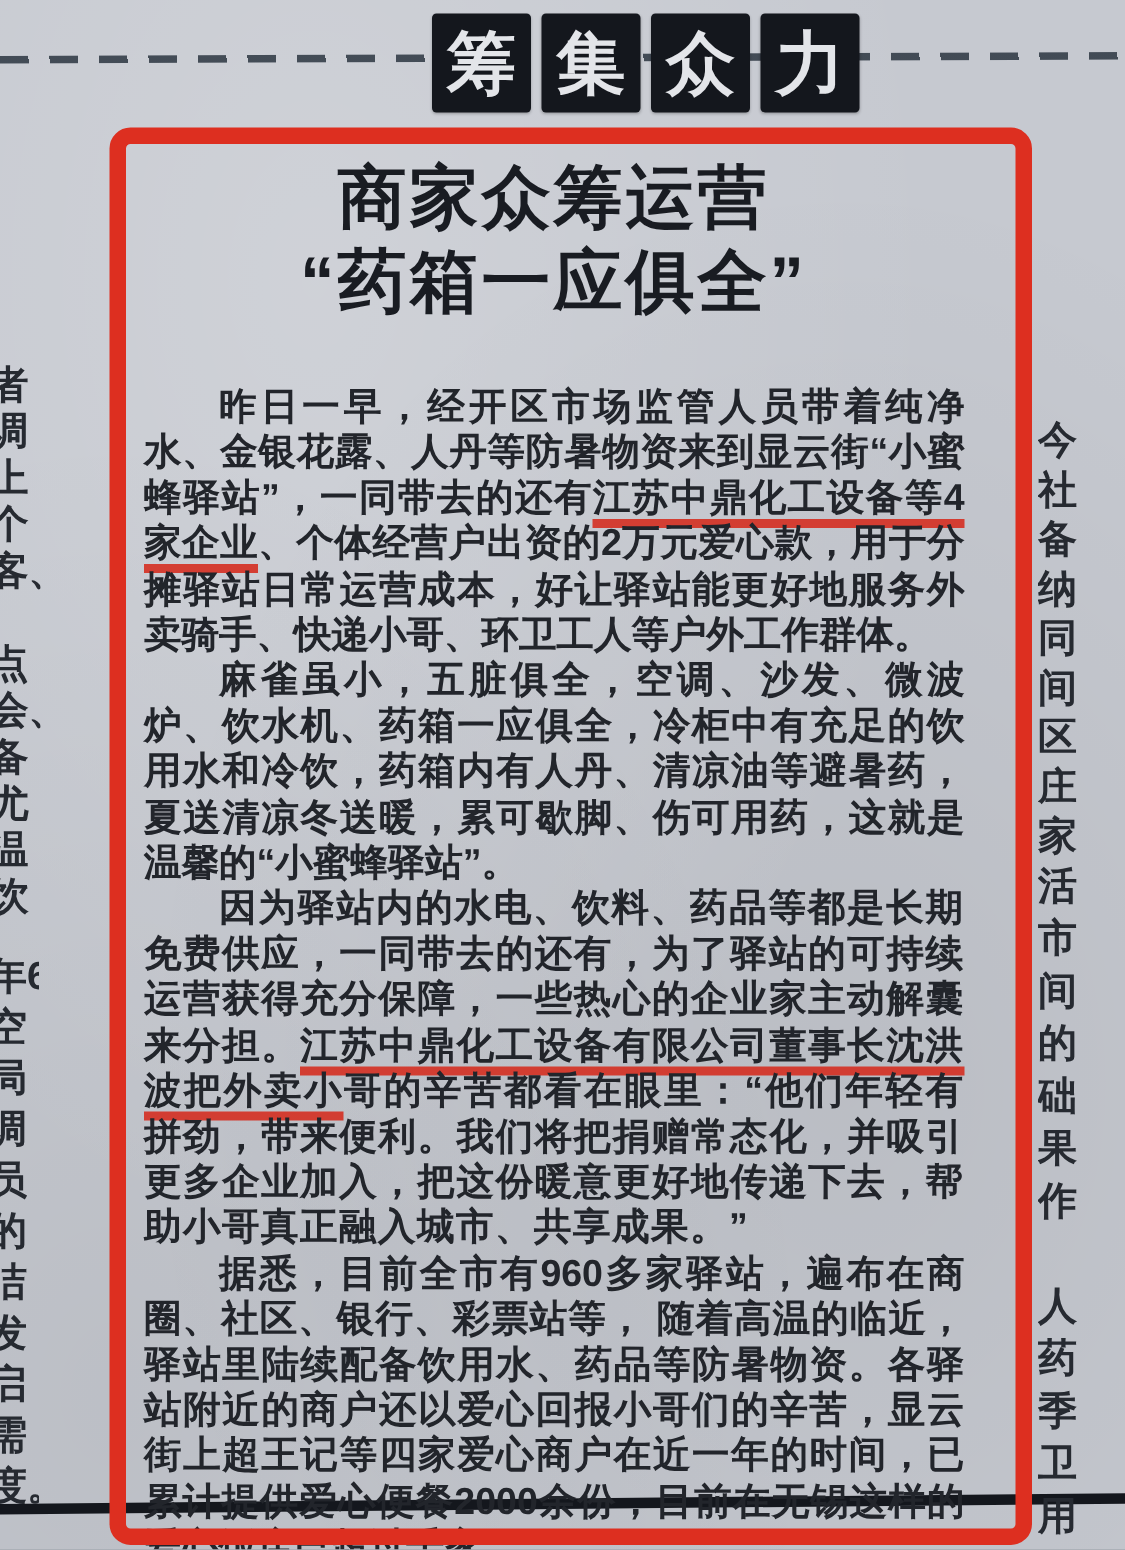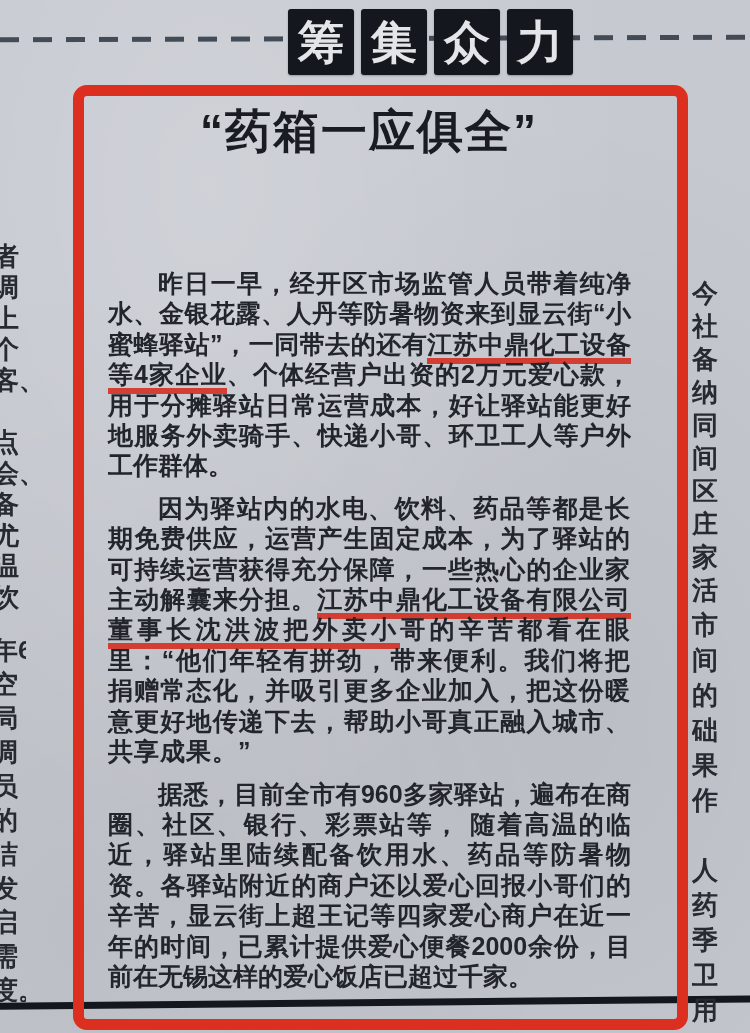--- a/index.html
+++ b/index.html
@@ -42,21 +42,21 @@
     position:absolute;left:95px;top:103px;width:548px;z-index:4;
     text-align:center;color:#191c22;font-weight:700;
     font-size:46px;line-height:56px;letter-spacing:2px;
   }
   
   .article-body{
     position:absolute;left:96px;top:256px;width:547px;z-index:4;
     color:#22252b;font-size:25px;line-height:30.4px;font-weight:600;
     text-align:justify;
   }
-  .article-body p{margin:12px;text-indent:2em;}
+  .article-body p{margin:0;text-indent:2em;}
   .article-body p.spaced{letter-spacing:1px;}
   .u-red{
     border-bottom:6px solid rgba(213,42,28,.88);
     padding-bottom:0px;
   }
   
   .frag-col{position:absolute;z-index:2;color:#262a31;font-weight:600;}
   .frag-col .frag-line{width:34px;overflow:hidden;white-space:nowrap;}
   .left-top{left:-7px;top:241px;font-size:26px;}
   .left-top .frag-line{height:31px;line-height:31px;}
@@ -88,26 +88,28 @@
       <div class="head-box">
         <span>力</span>
       </div>
     </div>
 
   <div class="bottom-rule"></div>
 
   <div class="red-frame"></div>
 
   <div class="article-title">
+    <div>商家众筹运营</div>
     <div>“药箱一应俱全”</div>
   </div>
 
   <div class="article-body">
     <p><span>昨日一早，经开区市场监管人员带着纯净水、金银花露、人丹等防暑物资来到显云街“小蜜蜂驿站”，一同带去的还有</span><span class="u-red">江苏中鼎化工设备等4家企业</span><span>、个体经营户出资的2万元爱心款，用于分摊驿站日常运营成本，好让驿站能更好地服务外卖骑手、快递小哥、环卫工人等户外工作群体。</span></p>
-    <p class="spaced"><span>因为驿站内的水电、饮料、药品等都是长期免费供应，运营产生固定成本，为了驿站的可持续运营获得充分保障，一些热心的企业家主动解囊来分担。</span><span class="u-red">江苏中鼎化工设备有限公司董事长沈洪波把外卖小</span><span>哥的辛苦都看在眼里：“他们年轻有拼劲，带来便利。我们将把捐赠常态化，并吸引更多企业加入，把这份暖意更好地传递下去，帮助小哥真正融入城市、共享成果。”</span></p>
+    <p><span>麻雀虽小，五脏俱全，空调、沙发、微波炉、饮水机、药箱一应俱全，冷柜中有充足的饮用水和冷饮，药箱内有人丹、清凉油等避暑药，夏送清凉冬送暖，累可歇脚、伤可用药，这就是温馨的“小蜜蜂驿站”。</span></p>
+    <p class="spaced"><span>因为驿站内的水电、饮料、药品等都是长期免费供应，一同带去的还有，为了驿站的可持续运营获得充分保障，一些热心的企业家主动解囊来分担。</span><span class="u-red">江苏中鼎化工设备有限公司董事长沈洪波把外卖小</span><span>哥的辛苦都看在眼里：“他们年轻有拼劲，带来便利。我们将把捐赠常态化，并吸引更多企业加入，把这份暖意更好地传递下去，帮助小哥真正融入城市、共享成果。”</span></p>
     <p><span>据悉，目前全市有960多家驿站，遍布在商圈、社区、银行、彩票站等， 随着高温的临近，驿站里陆续配备饮用水、药品等防暑物资。各驿站附近的商户还以爱心回报小哥们的辛苦，显云街上超王记等四家爱心商户在近一年的时间，已累计提供爱心便餐2000余份，目前在无锡这样的爱心饭店已超过千家。</span></p>
   </div>
 
   <div class="frag-col left-top">
 
   <div class="frag-line">者</div>
       <div class="frag-line">调</div>
       <div class="frag-line">上</div>
       <div class="frag-line">个</div>
       <div class="frag-line">客、</div>

